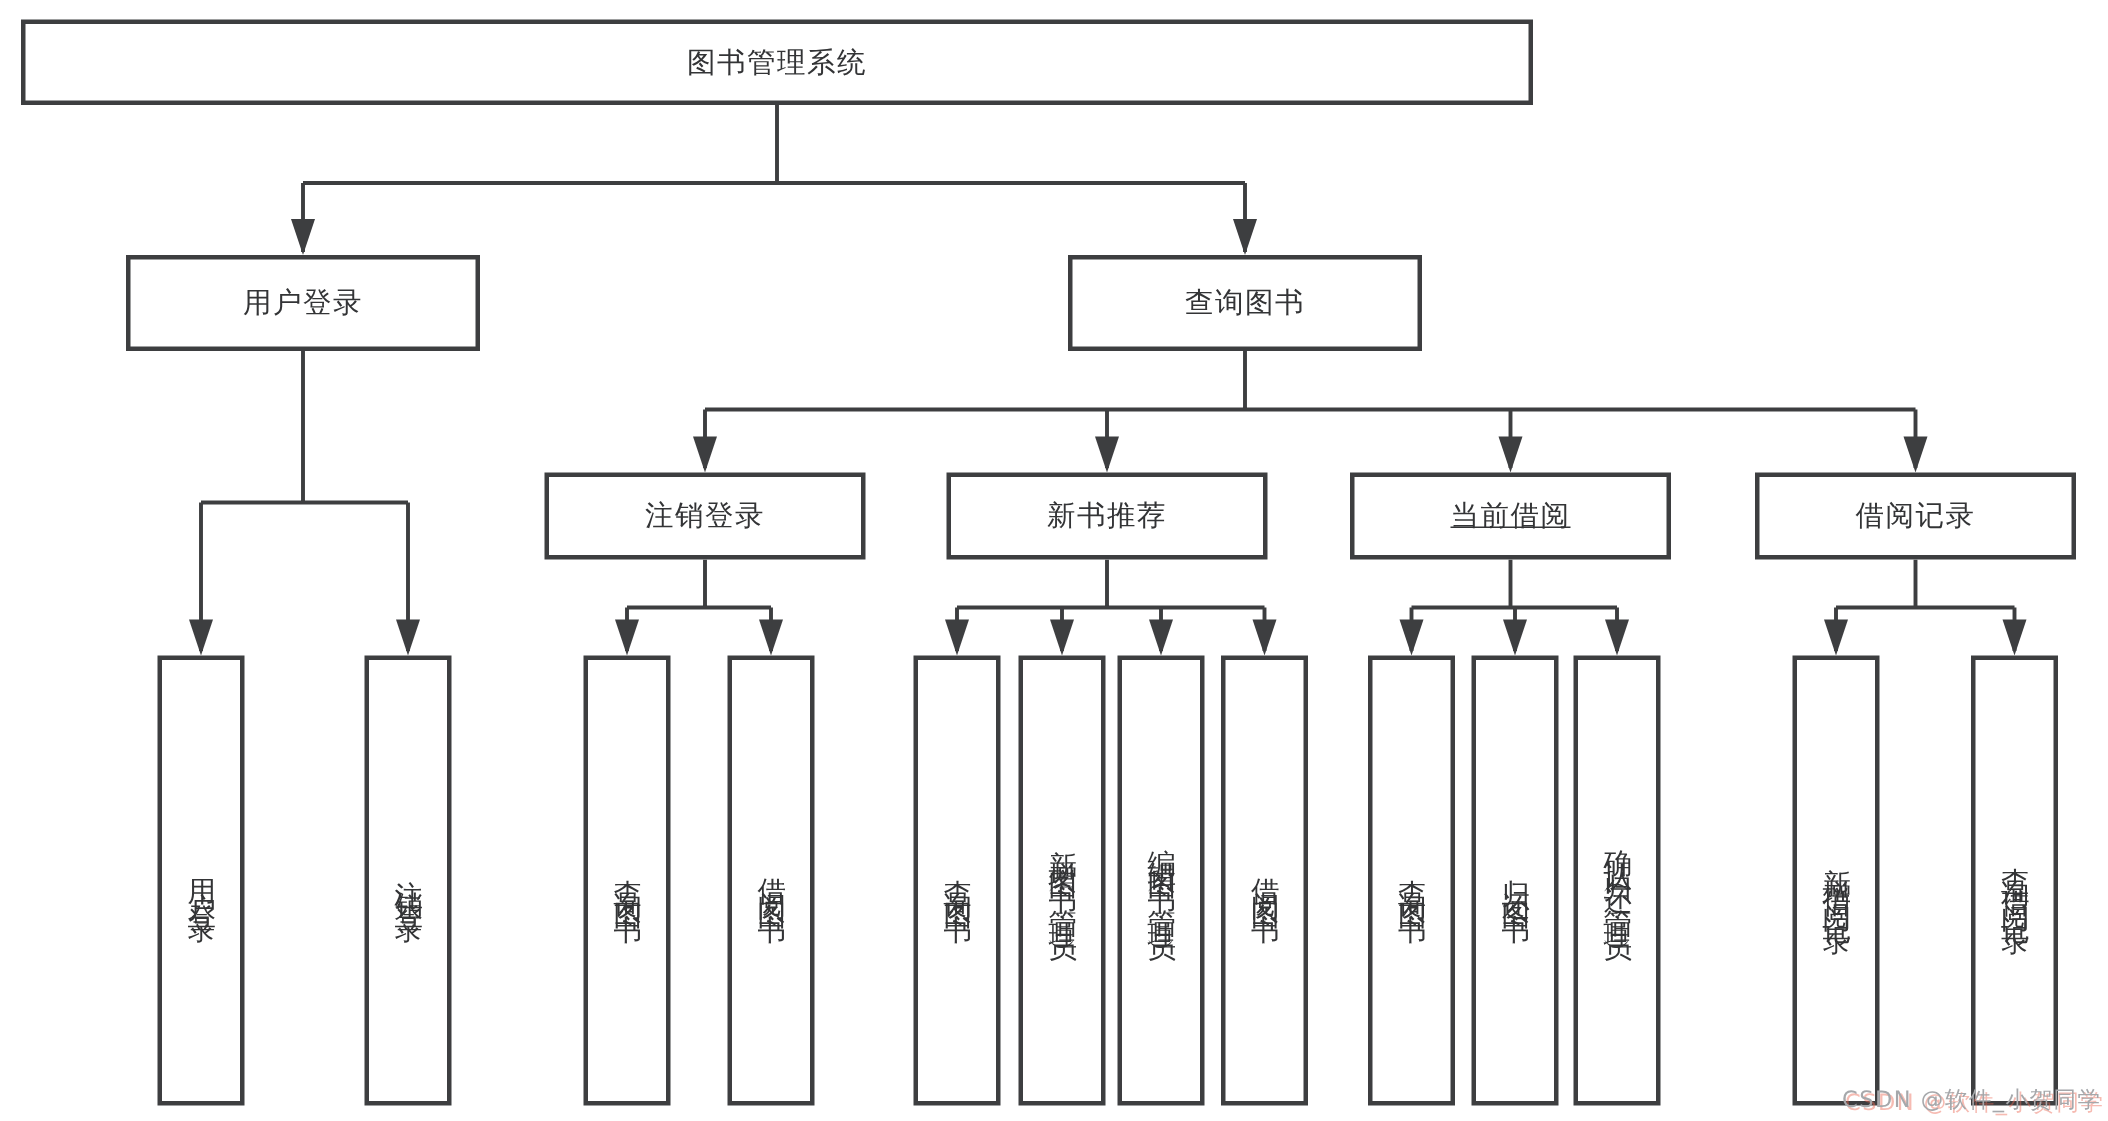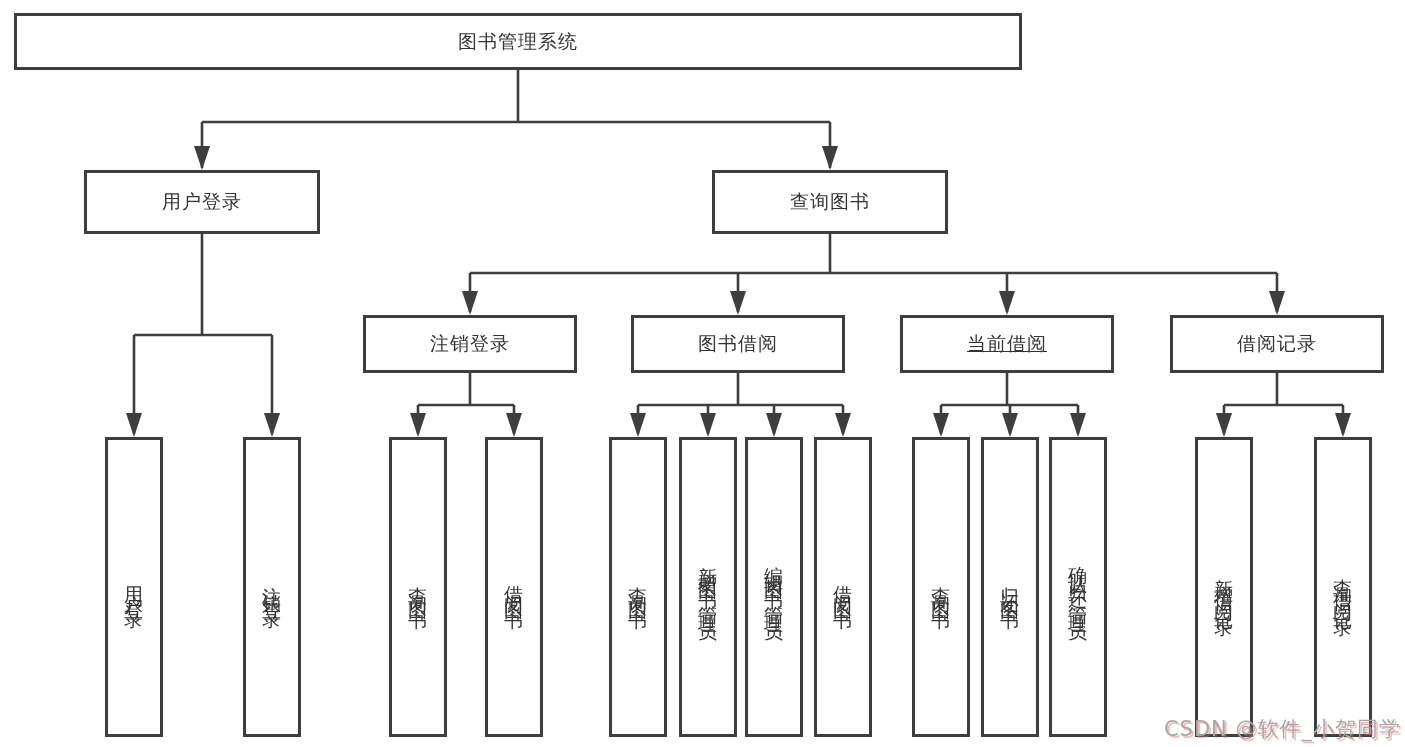--- a/index.html
+++ b/index.html
@@ -42,21 +42,21 @@
   .leaf-text {
     writing-mode: vertical-rl;
     text-orientation: mixed;
     letter-spacing: 8px;
     line-height: 1;
   }
   .watermark {
     position: absolute;
     right: 4px;
     bottom: 4px;
-    font-size: 21px;
+    font-size: 15px;
     color: #a6a8ab;
     text-shadow: 2px 2px 0 rgba(235, 105, 85, 0.45);
     letter-spacing: 1px;
   }
 </style>
 </head>
 <body>
 
 <div class="canvas">
 
@@ -106,21 +106,21 @@
       <polygon points="1335,413 1351,413 1343,437"></polygon>
     </g>
   </svg>
 
   <div class="node root">图书管理系统</div>
 
   <div class="node lvl2" style="left:84px;">用户登录</div>
   <div class="node lvl2" style="left:712px;">查询图书</div>
 
   <div class="node lvl3" style="left:363px;">注销登录</div>
-  <div class="node lvl3" style="left:631px;">图书借阅</div>
+  <div class="node lvl3" style="left:631px;">新书推荐</div>
   <div class="node lvl3" style="left:900px;text-decoration:underline;">当前借阅</div>
   <div class="node lvl3" style="left:1170px;">借阅记录</div>
 
   <div class="node leaf" style="left:105px;">
     <span class="leaf-text">用户登录</span>
   </div>
   <div class="node leaf" style="left:243px;">
     <span class="leaf-text">注销登录</span>
   </div>
 

